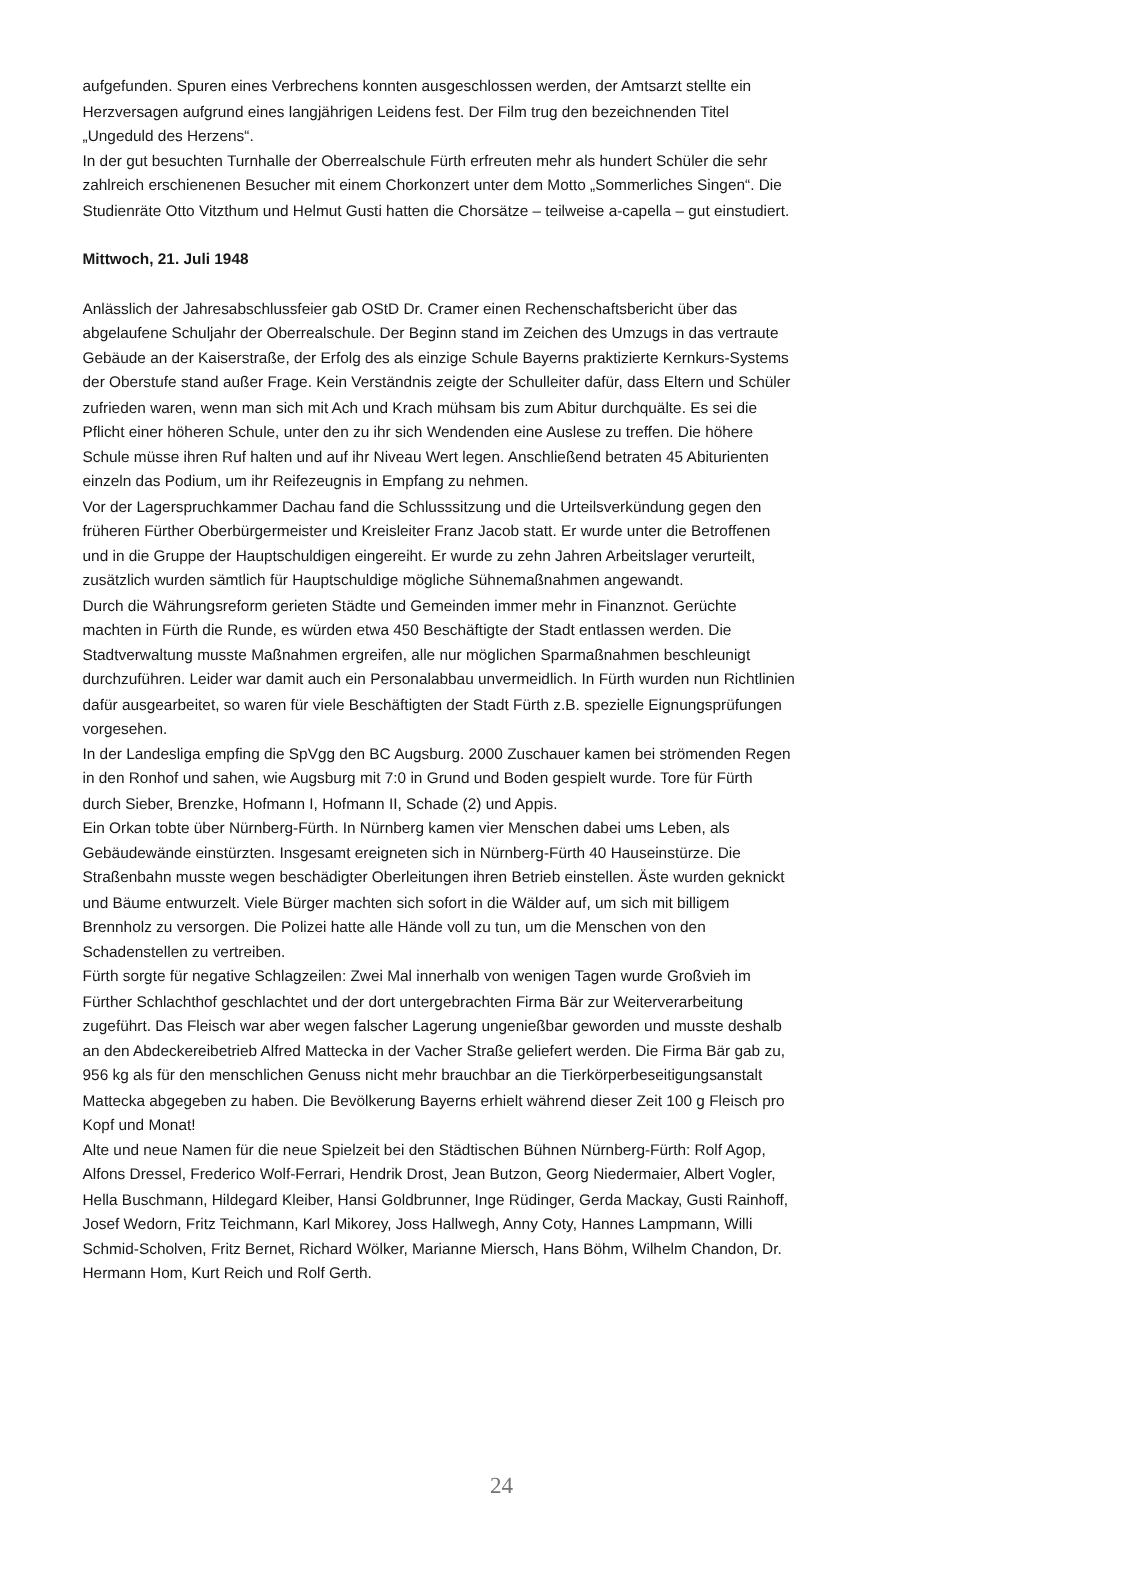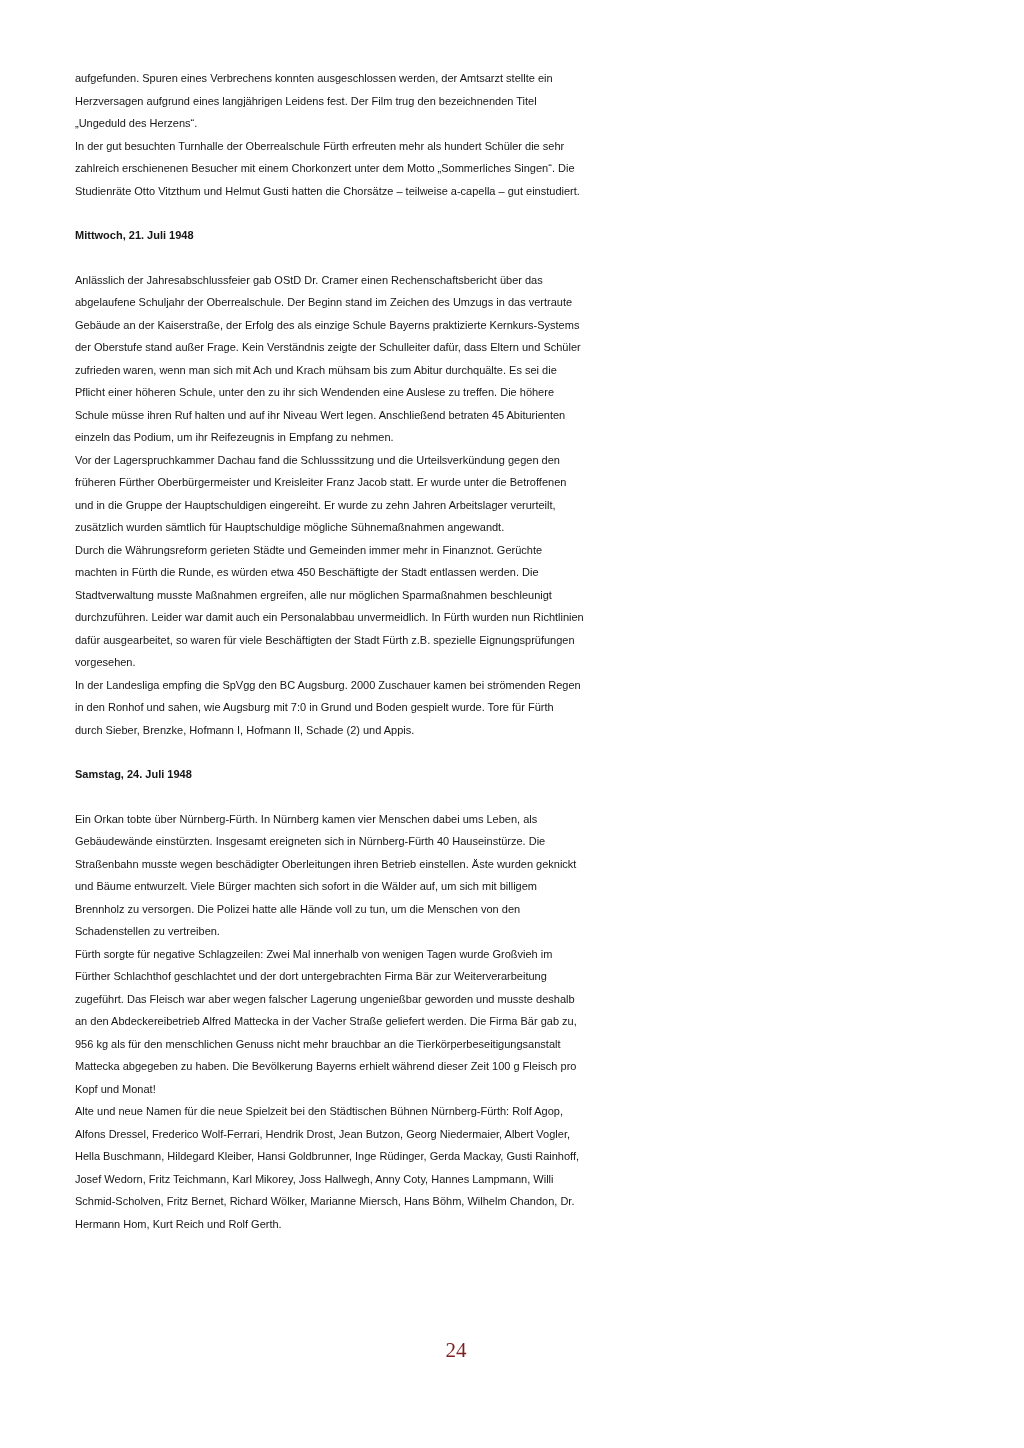--- a/index.html
+++ b/index.html
@@ -14,42 +14,42 @@
     background: #ffffff;
     overflow: hidden;
     font-family: "Liberation Sans", sans-serif;
     color: #161616;
   }
   .content {
     position: absolute;
     left: 75px;
     top: 67px;
     width: 895px;
-    font-size: 11px;
+    font-size: 14px;
     line-height: 22.5px;
   }
   .para {
     margin: 0;
     white-space: pre;
     font-weight: normal;
   }
   .heading {
     margin: 22px 0 22px 0;
     white-space: pre;
     font-weight: bold;
   }
   .page-number {
     position: absolute;
     top: 1338px;
     left: 0;
     width: 912px;
     text-align: center;
     font-family: "Liberation Serif", serif;
     font-size: 21px;
-    color: #7f1d1d;
+    color: #737373;
   }
 </style>
 </head>
 <body>
 
 <div class="page">
   <div class="content" id="content">
 
   <div class="para">aufgefunden. Spuren eines Verbrechens konnten ausgeschlossen werden, der Amtsarzt stellte ein
 Herzversagen aufgrund eines langjährigen Leidens fest. Der Film trug den bezeichnenden Titel
@@ -72,21 +72,20 @@
 zusätzlich wurden sämtlich für Hauptschuldige mögliche Sühnemaßnahmen angewandt.</div>
       <div class="para">Durch die Währungsreform gerieten Städte und Gemeinden immer mehr in Finanznot. Gerüchte
 machten in Fürth die Runde, es würden etwa 450 Beschäftigte der Stadt entlassen werden. Die
 Stadtverwaltung musste Maßnahmen ergreifen, alle nur möglichen Sparmaßnahmen beschleunigt
 durchzuführen. Leider war damit auch ein Personalabbau unvermeidlich. In Fürth wurden nun Richtlinien
 dafür ausgearbeitet, so waren für viele Beschäftigten der Stadt Fürth z.B. spezielle Eignungsprüfungen
 vorgesehen.</div>
       <div class="para">In der Landesliga empfing die SpVgg den BC Augsburg. 2000 Zuschauer kamen bei strömenden Regen
 in den Ronhof und sahen, wie Augsburg mit 7:0 in Grund und Boden gespielt wurde. Tore für Fürth
 durch Sieber, Brenzke, Hofmann I, Hofmann II, Schade (2) und Appis.</div>
-      <div class="heading">Samstag, 24. Juli 1948</div>
       <div class="para">Ein Orkan tobte über Nürnberg-Fürth. In Nürnberg kamen vier Menschen dabei ums Leben, als
 Gebäudewände einstürzten. Insgesamt ereigneten sich in Nürnberg-Fürth 40 Hauseinstürze. Die
 Straßenbahn musste wegen beschädigter Oberleitungen ihren Betrieb einstellen. Äste wurden geknickt
 und Bäume entwurzelt. Viele Bürger machten sich sofort in die Wälder auf, um sich mit billigem
 Brennholz zu versorgen. Die Polizei hatte alle Hände voll zu tun, um die Menschen von den
 Schadenstellen zu vertreiben.</div>
       <div class="para">Fürth sorgte für negative Schlagzeilen: Zwei Mal innerhalb von wenigen Tagen wurde Großvieh im
 Fürther Schlachthof geschlachtet und der dort untergebrachten Firma Bär zur Weiterverarbeitung
 zugeführt. Das Fleisch war aber wegen falscher Lagerung ungenießbar geworden und musste deshalb
 an den Abdeckereibetrieb Alfred Mattecka in der Vacher Straße geliefert werden. Die Firma Bär gab zu,

